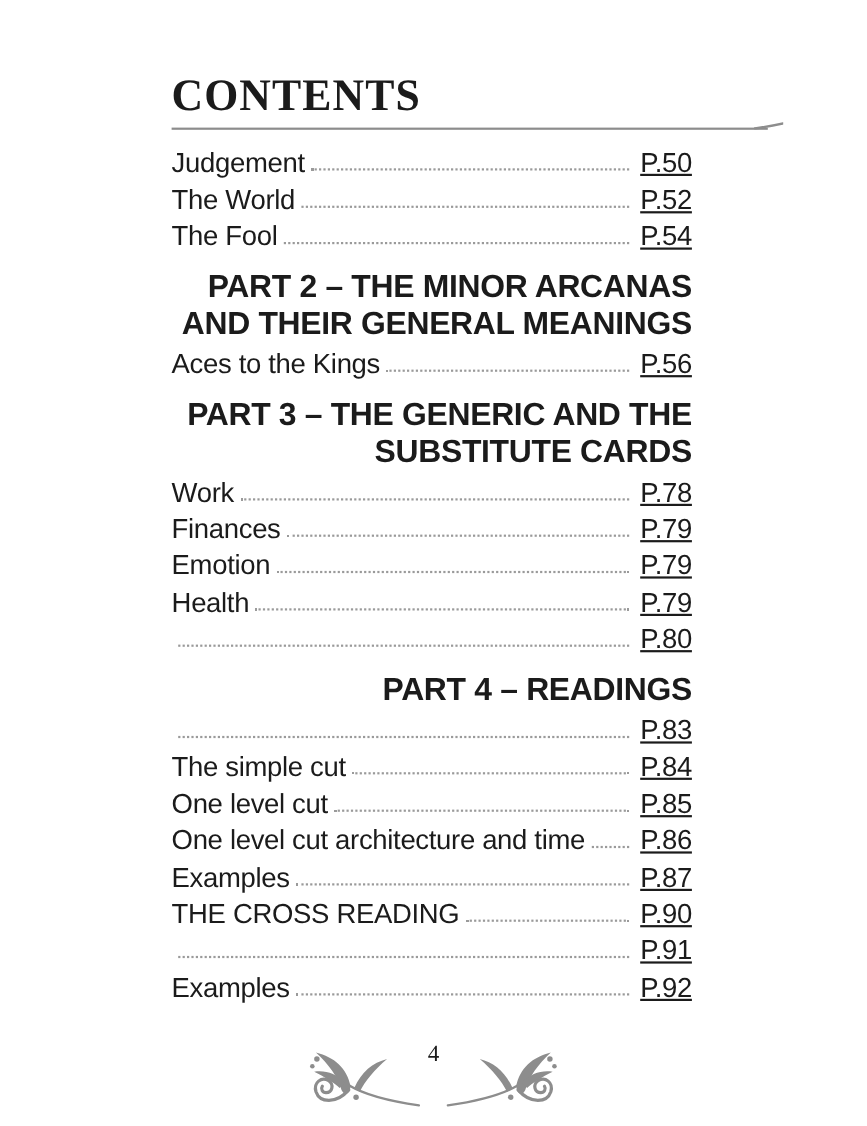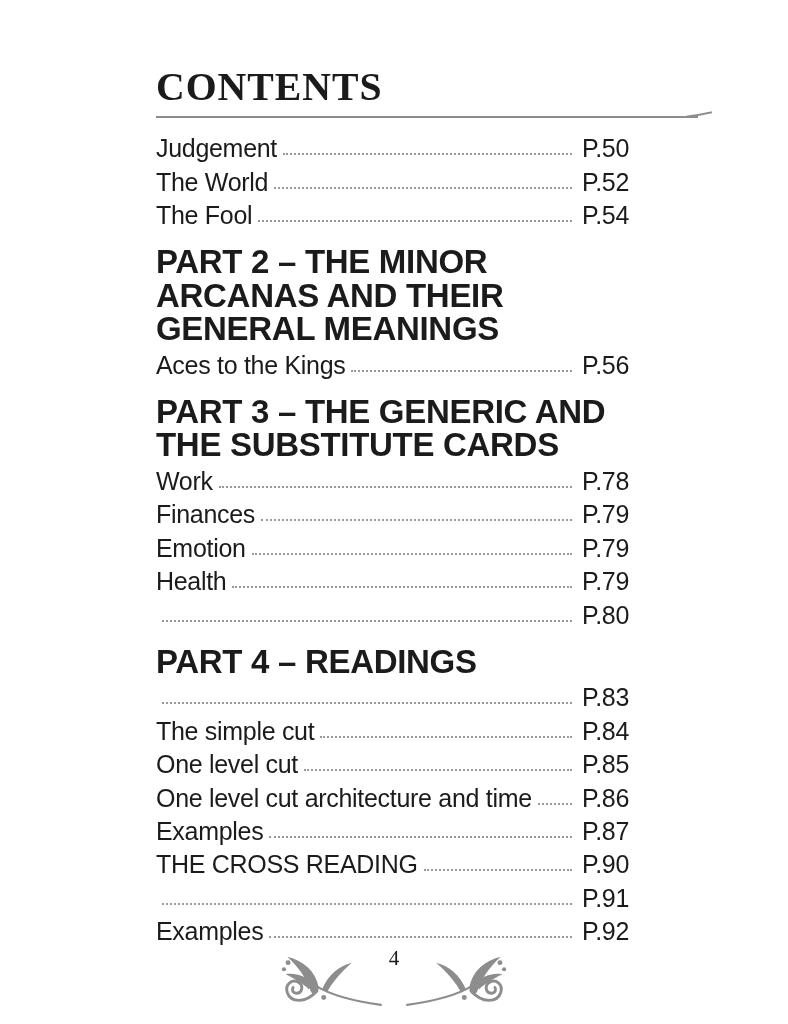--- a/index.html
+++ b/index.html
@@ -40,44 +40,45 @@
     left: 609px;
     top: 67px;
     width: 102px;
     height: 59px;
   }
   .toc {
     position: absolute;
     left: 80px;
     right: 83px;
     top: 129px;
+    text-align: right;
   }
   .toc-section.gap { margin-top: 16px; }
   .heading {
     font-weight: 700;
-    font-size: 33px;
+    font-size: 29px;
     line-height: 33.4px;
     letter-spacing: -0.3px;
   }
   .row {
     display: flex;
     align-items: flex-end;
     height: 33.4px;
     font-size: 25px;
     letter-spacing: -0.3px;
   }
   .row .label { white-space: nowrap; line-height: 1.12; }
   .row.bold .label { font-weight: 700; }
   .row .leader {
     flex: 1 1 auto;
     min-width: 18px;
     border-bottom: 2px dotted var(--leader_dots, #9a9a9a);
     margin: 0 10px 7px 6px;
   }
-  .row .pnum { line-height: 1.12; white-space: nowrap; }
+  .row .pnum { line-height: 1.12; white-space: nowrap; text-decoration: underline; }
   .footer {
     position: absolute;
     left: 0; right: 0;
     bottom: 10px;
     height: 74px;
   }
   .footer-inner {
     position: relative;
     width: 232px;
     height: 74px;

